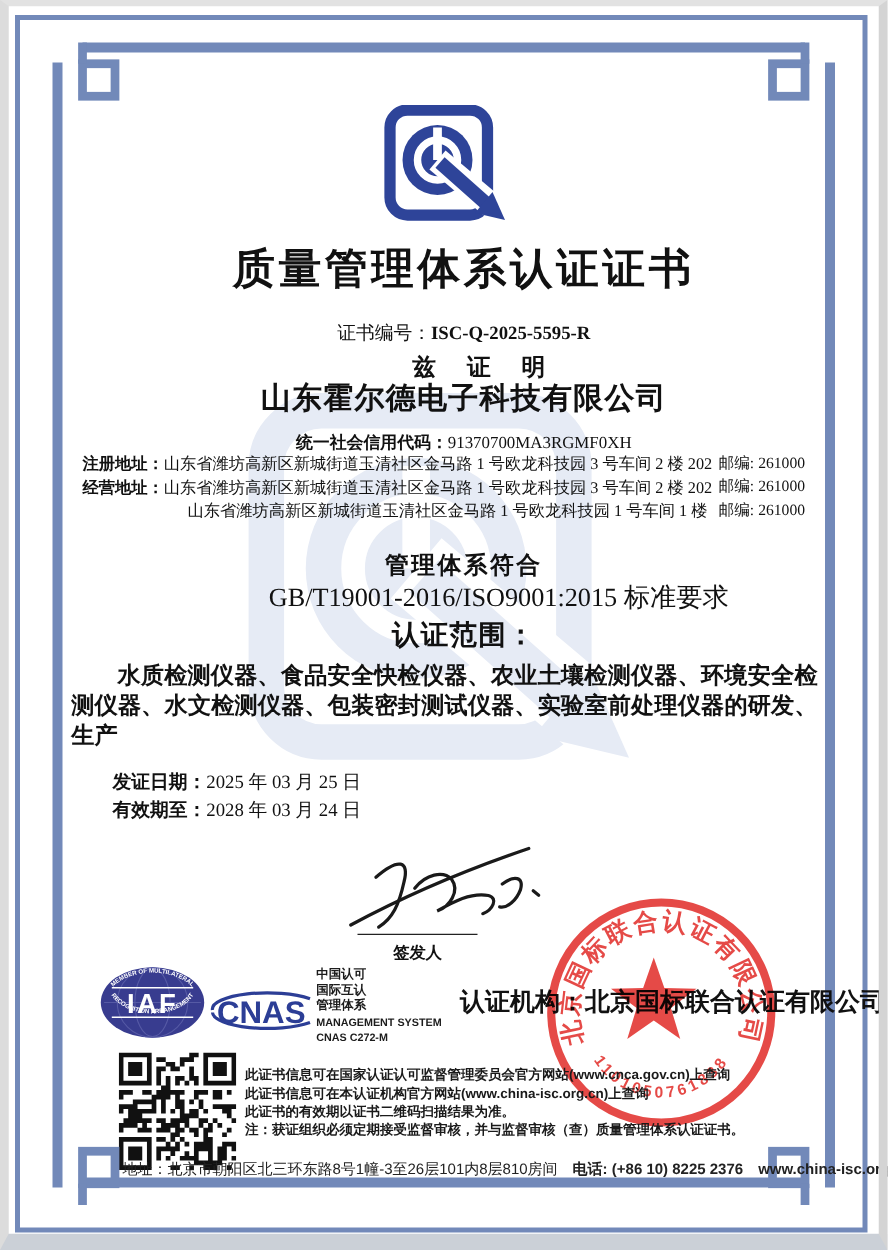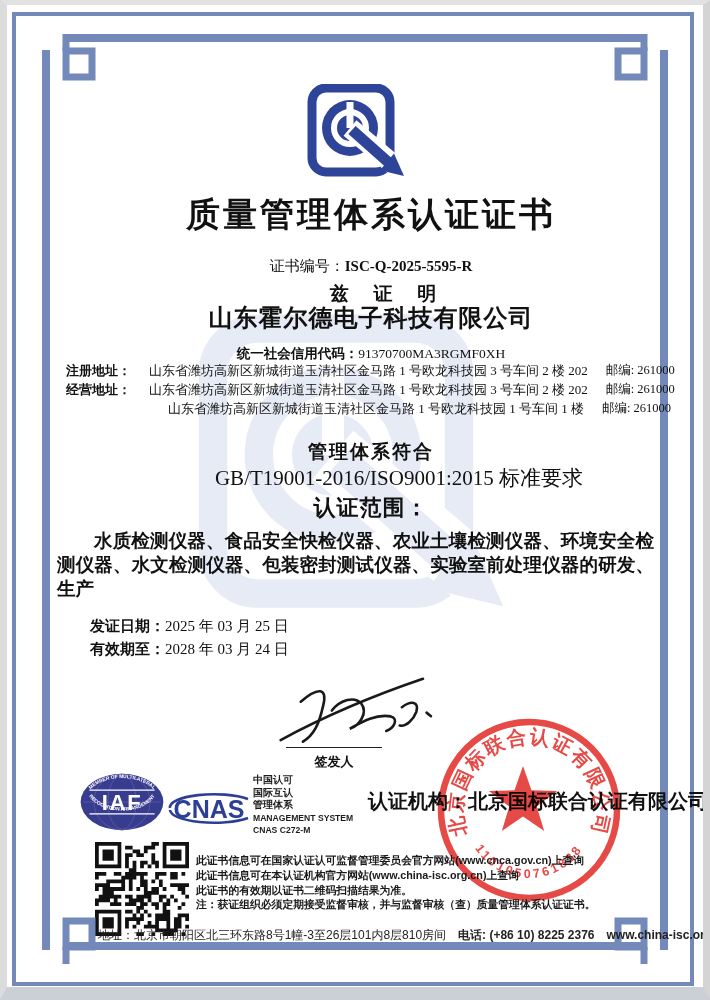--- a/index.html
+++ b/index.html
@@ -10,21 +10,21 @@
         border-top:5px solid #e2e2e2;border-bottom:13px solid #cbd0d7;}
   .abs{position:absolute;}
   .ctr{left:16px;width:710px;text-align:center;}
   .title{top:192px;font-size:34px;font-weight:bold;letter-spacing:3px;}
   .certno{top:257px;font-size:15px;}
   .certno b{font-weight:bold;font-family:Liberation Serif, serif;}
   .certify{top:281px;font-size:19px;font-weight:bold;letter-spacing:10px;padding-left:17px;}
   .company{top:302px;font-size:24px;font-weight:bold;letter-spacing:1px;}
   .credit{top:345px;font-size:13.5px;}
   .credit .lbl{font-weight:bold;}
-  .addr{left:66px;width:578px;display:flex;align-items:center;font-size:13px;line-height:17px;gap:18px;}
+  .addr{left:66px;width:578px;display:flex;align-items:center;font-size:13px;line-height:17px;}
   .addr .lbl{font-weight:bold;white-space:nowrap;}
   .addr .txt{flex:1;white-space:nowrap;}
   .addr .zip{width:86px;text-align:right;font-size:12.5px;white-space:nowrap;}
   .addr.nolbl .txt{padding-left:84px;}
   .syshead{top:439px;font-size:19px;font-weight:bold;letter-spacing:2px;}
   .standard{top:464px;font-size:21px;margin-left:28px;}
   .scopehead{top:493px;font-size:22px;font-weight:bold;letter-spacing:1px;}
   .scope{left:57px;top:529px;width:597px;font-size:18.5px;font-weight:bold;
          line-height:24px;text-indent:2em;text-align:justify;}
   .dates{left:90px;top:615px;font-size:15px;line-height:23px;}

